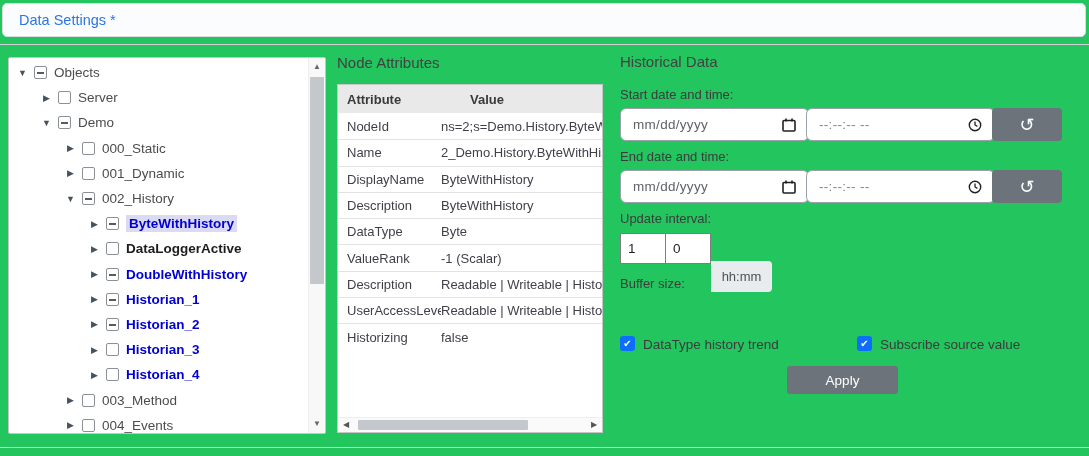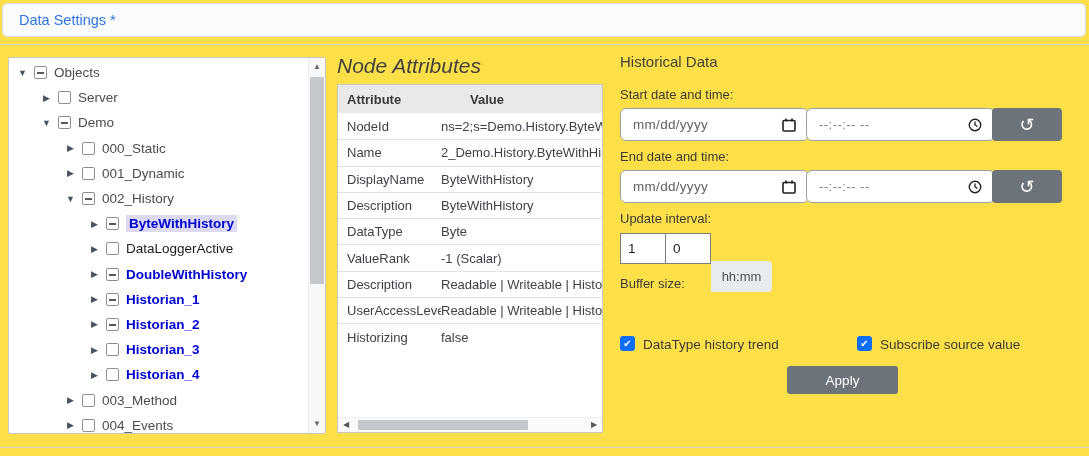--- a/index.html
+++ b/index.html
@@ -1,59 +1,59 @@
 <!DOCTYPE html>
 <html style="--accent-blue: #2e75e0; --tree-blue: #0000d2; --tree-highlight: #dcdaf2; --check-blue: #0d6efd; --btn-gray: #6c737a;"><head>
 <meta charset="utf-8">
 <style>
   * { margin:0; padding:0; box-sizing:border-box; }
   html,body { background:#fff; }
   body { font-family:"Liberation Sans", sans-serif; }
-  #page { position:relative; width:1089px; height:456px; background:#fde047; overflow:hidden; }
+  #page { position:relative; width:1089px; height:456px; background:#22c55e; overflow:hidden; }
 
   
   .tabbar { position:absolute; left:2px; top:3px; width:1084px; height:34px;
             border:1px solid #d9dde2; border-radius:5px; background:#fbfcfe; }
   .tab-label { position:absolute; left:16px; top:0; line-height:32px;
                color:var(--accent-blue); font-size:14.5px; cursor:pointer; }
 
   .hline-top { position:absolute; left:0; top:44px; width:1089px; border-top:1px solid #d2d2d2; }
   .hline-bottom { position:absolute; left:0; top:447px; width:1089px; border-top:1px solid #d2d2d2; }
 
   
   .tree-panel { position:absolute; left:8px; top:57px; width:318px; height:377px;
                 border:1px solid #c6c6c6; border-radius:2px; background:#fff; overflow:hidden; }
   .tree-rows { position:absolute; left:0; top:2px; right:17px; }
   .tree-row { display:flex; align-items:center; height:25.2px; font-size:13.5px; color:#4c4c4c; cursor:pointer; }
   .tw-arrow { width:11px; margin-right:6px; font-size:9px; color:#46525e; text-align:center; flex:0 0 auto; }
   .tw-cb { width:13px; height:13px; border:1px solid #8b9096; border-radius:2px; background:#fff;
            margin-right:7px; position:relative; flex:0 0 auto; }
   .tw-cb.indeterminate::after { content:""; position:absolute; left:2px; right:2px; top:5px; height:2px; background:#5a5a5a; }
   .tw-label { white-space:nowrap; }
-  .tree-row.style-bold .tw-label { color:#1c1c1c; font-weight:400; }
+  .tree-row.style-bold .tw-label { color:#1c1c1c; font-weight:700; }
   .tree-row.style-history .tw-label { color:var(--tree-blue); font-weight:700; }
   .tree-row.style-selected .tw-label { color:var(--tree-blue); font-weight:700;
            background:var(--tree-highlight); padding:1px 3px; }
 
   
   .v-scroll { position:absolute; top:0; right:0; bottom:0; width:17px; background:#f8f8f8; border-left:1px solid #eee; }
   .v-scroll .arr { position:absolute; left:0; width:16px; height:16px; font-size:8px; color:#666;
                    text-align:center; line-height:16px; cursor:pointer; }
   .v-scroll .arr.up { top:1px; } .v-scroll .arr.down { bottom:1px; }
   .v-scroll .thumb { position:absolute; left:1px; right:1px; top:19px; height:207px;
                      background:#c4c7cc; border-radius:1px; cursor:grab; }
   .h-scroll { position:absolute; left:0; right:0; bottom:0; height:15px; background:#fafafa; border-top:1px solid #eee; }
   .h-scroll .arr { position:absolute; top:0; width:14px; height:14px; font-size:8px; color:#555;
                    text-align:center; line-height:14px; cursor:pointer; }
   .h-scroll .arr.left { left:1px; } .h-scroll .arr.right { right:1px; }
   .h-scroll .thumb { position:absolute; top:2px; height:10px; left:20px; width:170px;
                      background:#c4c7cc; border-radius:1px; cursor:grab; }
 
   
-  .attrs-title { position:absolute; left:337px; top:54px; font-size:21px; color:#414141;font-style:italic; }
+  .attrs-title { position:absolute; left:337px; top:54px; font-size:15px; color:#414141; }
   .attrs-table { position:absolute; left:337px; top:84px; width:266px; height:349px;
                  border:1px solid #c6c6c6; background:#fff; overflow:hidden; font-size:13px; }
   .at-header { display:flex; align-items:center; height:28px; background:#e9e9e9; font-weight:700; color:#3a3a3a;gap:29px; }
   .at-row { display:flex; align-items:center; height:26.3px; border-top:1px solid #e2e2e2;
             color:#423e49; white-space:nowrap; overflow:hidden; }
   .at-row:first-of-type { border-top:none; }
   .at-c1 { flex:0 0 103px; padding-left:9px; overflow:hidden; white-space:nowrap; }
   .at-c2 { flex:1; overflow:hidden; white-space:nowrap; }
 
   

